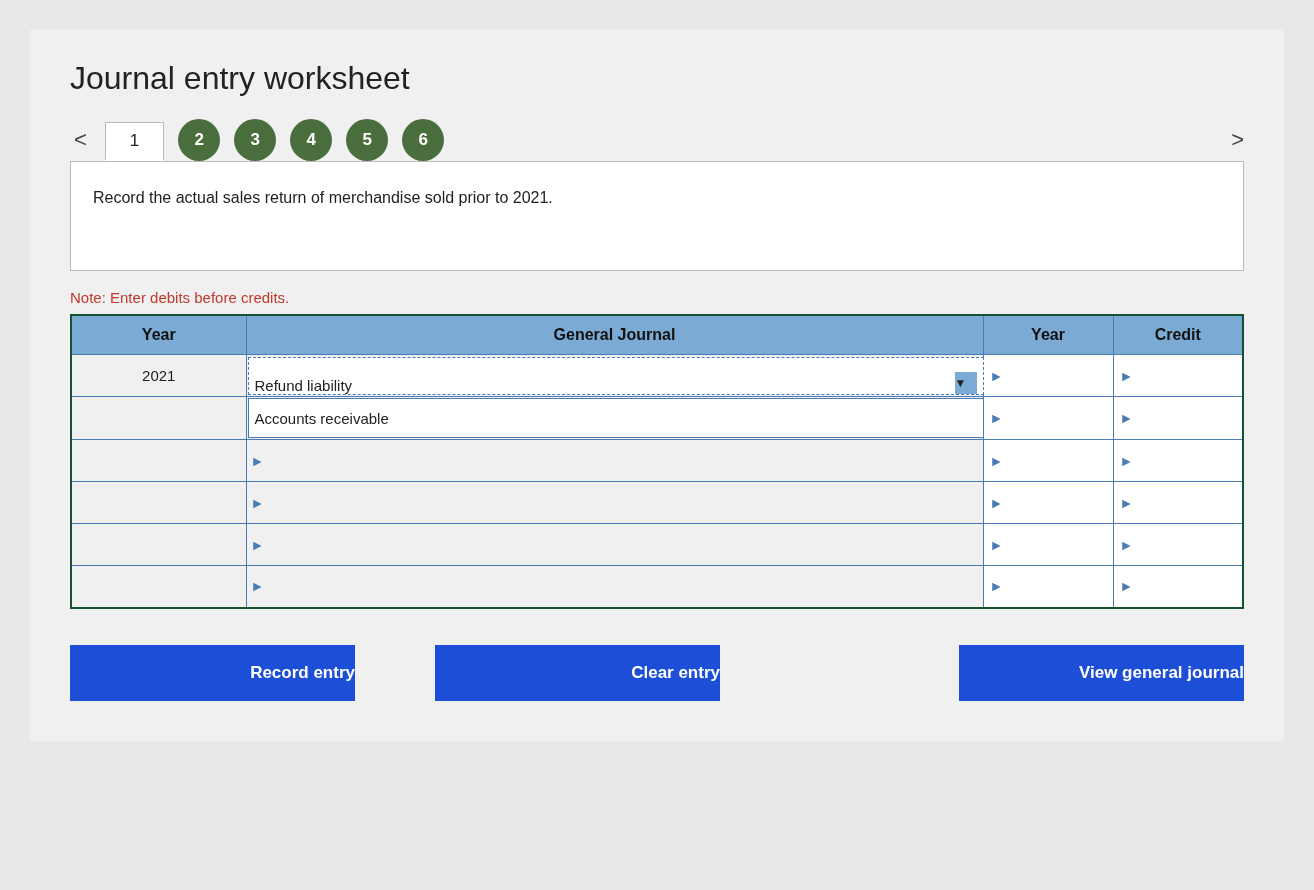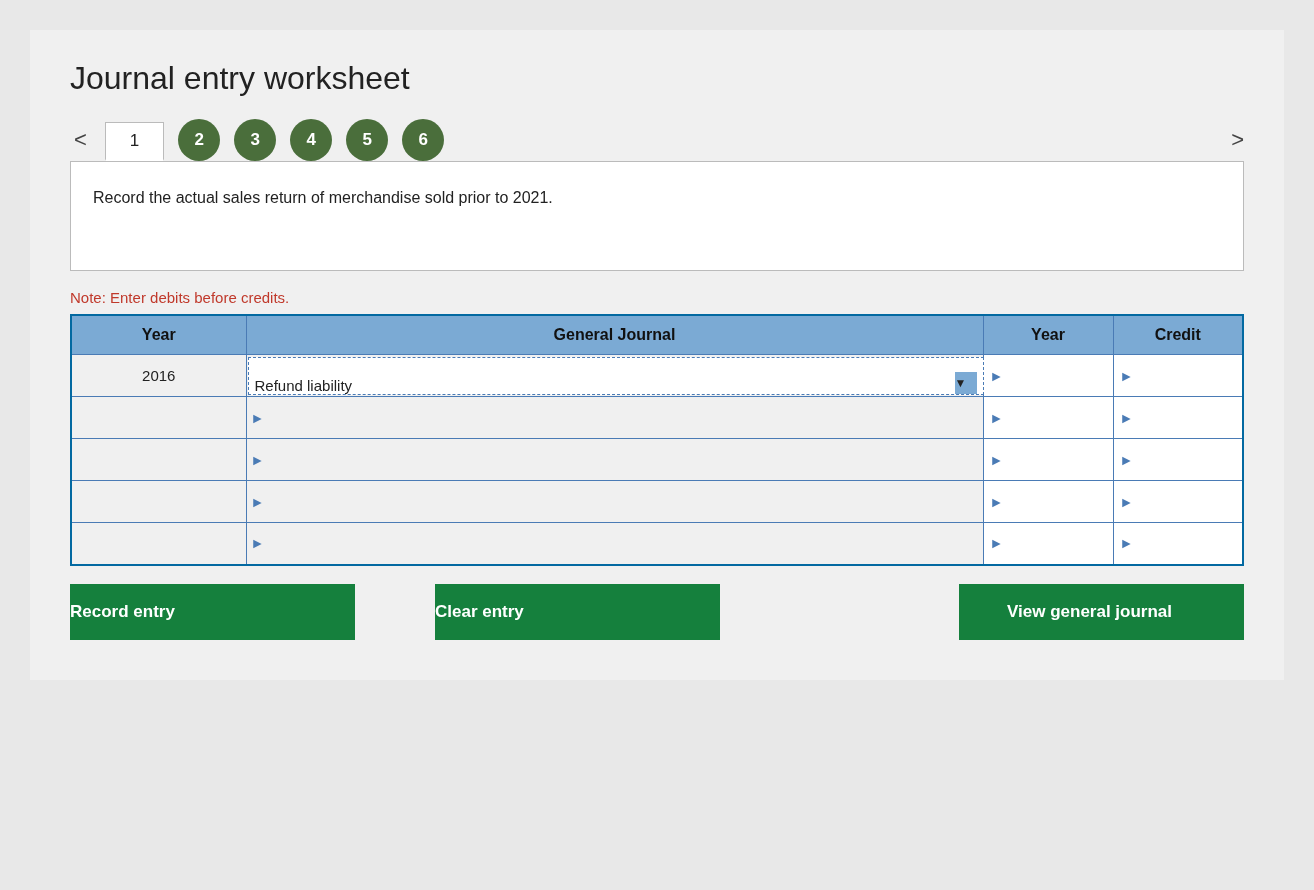--- a/index.html
+++ b/index.html
@@ -68,22 +68,22 @@
       line-height: 1.5;
     }
     .note-text {
       color: #c0392b;
       font-size: 15px;
       margin-bottom: 8px;
     }
     table {
       width: 100%;
       border-collapse: collapse;
-      border: 2px solid #0369a1;
-      margin-bottom: 18px;
+      border: 2px solid #14532d;
+      margin-bottom: 36px;
     }
     thead tr th {
       background: #7baad4;
       color: #111;
       font-weight: bold;
       font-size: 16px;
       padding: 10px 8px;
       border: 1.5px solid #4a7bb5;
       text-align: center;
     }
@@ -156,28 +156,28 @@
       align-items: center;
       height: 40px;
       padding: 0 6px;
     }
     .buttons-row {
       display: flex;
       gap: 0;
       align-items: center;
     }
     .btn {
-      background: #15803d;
+      background: #1d4ed8;
       color: white;
       border: none;
       font-size: 17px;
       font-weight: bold;
       padding: 18px 0;
       cursor: pointer;
-      text-align: left;
+      text-align: right;
     }
     .btn-record {
       width: 285px;
     }
     .btn-clear {
       width: 285px;
       margin-left: 80px;
     }
     .btn-view {
       width: 285px;
@@ -221,21 +221,21 @@
         <th style="width:175px;">Year</th>
         <th>General Journal</th>
         <th style="width:130px;">Year</th>
         <th style="width:130px;">Credit</th>
       </tr>
     </thead>
     <tbody>
 
       <tr>
         <td class="year-cell">
-          <span>2016</span>
+          <span>2021</span>
         </td>
         <td class="journal-cell">
           <div class="dropdown-field">
             <span>Refund liability</span>
             <div class="dropdown-arrow">
               <span style="font-size:12px;">▼</span>
             </div>
           </div>
         </td>
         <td class="debit-cell">
@@ -243,20 +243,38 @@
             <span class="cell-arrow">►</span>
           </div>
         </td>
         <td class="credit-cell">
           <div class="cell-input-area">
             <span class="cell-arrow">►</span>
           </div>
         </td>
       </tr>
 
+      <tr>
+        <td class="year-cell"></td>
+        <td class="journal-cell">
+          <div class="text-field">
+            <span>Accounts receivable</span>
+          </div>
+        </td>
+        <td class="debit-cell">
+          <div class="cell-input-area">
+            <span class="cell-arrow">►</span>
+          </div>
+        </td>
+        <td class="credit-cell">
+          <div class="cell-input-area">
+            <span class="cell-arrow">►</span>
+          </div>
+        </td>
+      </tr>
 
       <tr>
         <td class="year-cell"></td>
         <td class="journal-cell">
           <div class="empty-field">
             <span class="cell-arrow">►</span>
           </div>
         </td>
         <td class="debit-cell">
           <div class="cell-input-area">

